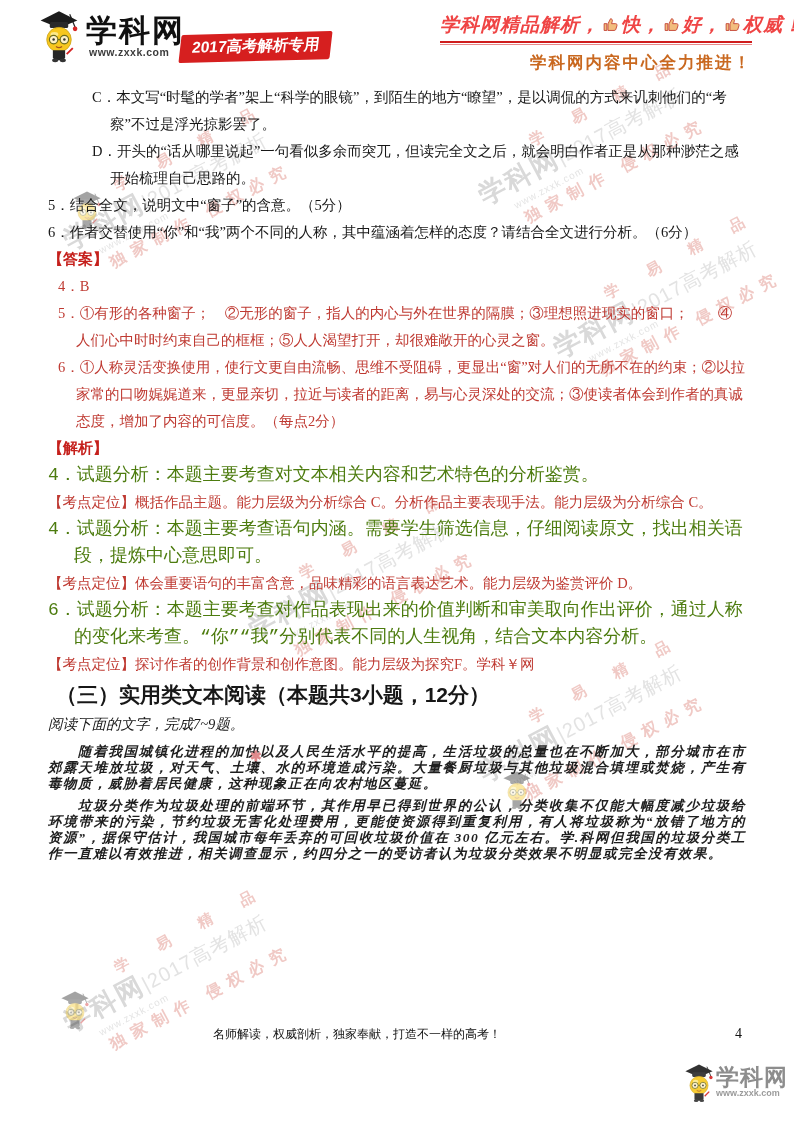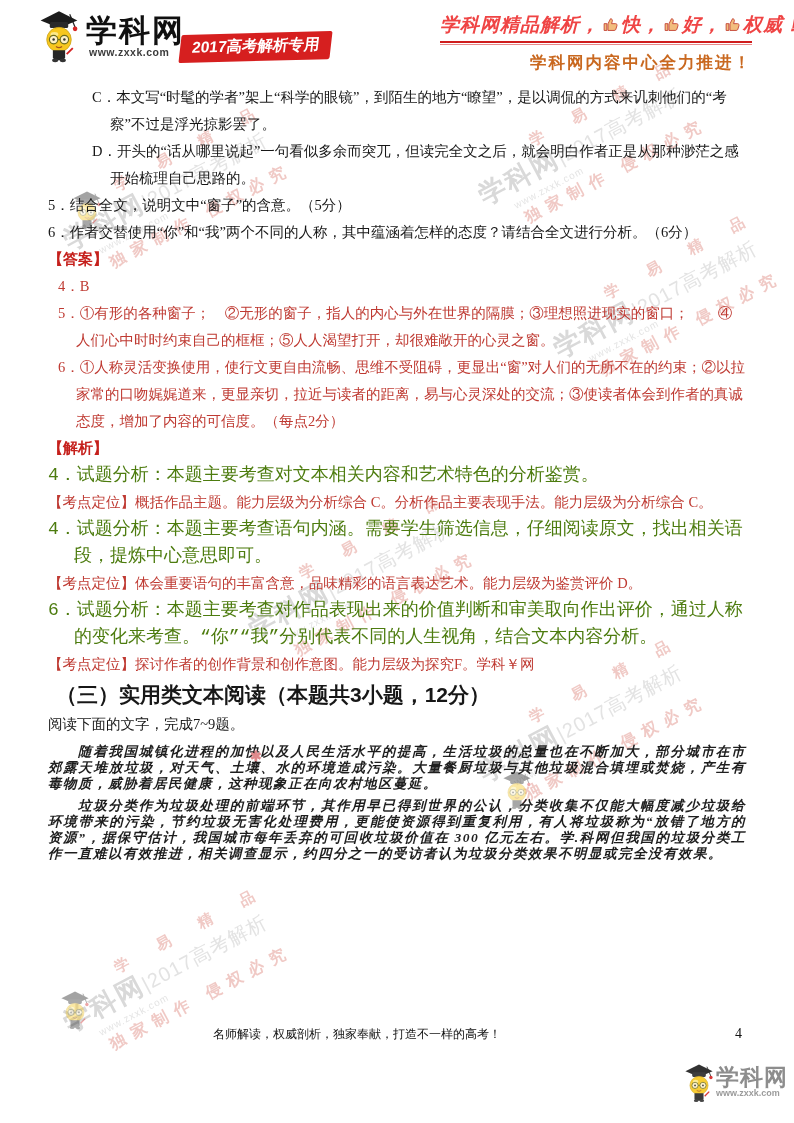--- a/index.html
+++ b/index.html
@@ -31,21 +31,21 @@
   .content{position:absolute;top:84px;left:0;right:0;padding:0 48px;z-index:2;}
   .p{font-size:14.5px;line-height:27px;color:#171717;}
   .opt{padding-left:62px;text-indent:-18px;}
   .q{padding-left:14px;text-indent:-14px;}
   .ans-label{font-size:15px;font-weight:bold;color:#c5201c;line-height:27px;}
   .ans{color:#bf3a32;padding-left:28px;text-indent:-18px;font-size:14.5px;line-height:27px;}
   .an-num{color:#4d7c0f;padding-left:26px;text-indent:-26px;font-size:18px;line-height:27px;font-family:Liberation Mono, monospace;}
   .an-kd{color:#bf3a32;font-size:14.5px;line-height:27px;}
   .heading3{font-family:"Liberation Sans",sans-serif;font-weight:bold;font-size:21px;
     line-height:30px;margin-top:2px;padding-left:8px;}
-  .intro{line-height:28px;}
+  .intro{line-height:28px;font-style:italic;}
   .material-label{font-family:"Liberation Sans",sans-serif;font-weight:bold;font-size:13px;line-height:26px;margin-top:2px;}
   .mat{font-style:italic;font-size:13.5px;line-height:16px;letter-spacing:1.5px;
     text-align:justify;text-indent:30px;color:#1e1e1e;margin-top:6px;font-weight:bold;}
   
   .ftr-slogan{position:absolute;left:0;right:80px;top:1026px;text-align:center;z-index:4;
     font-family:"Liberation Sans",sans-serif;font-size:12px;font-weight:500;color:#111;}
   .ftr-page{position:absolute;right:52px;top:1026px;font-size:14px;color:#111;z-index:4;}
   .ftr-logo{position:absolute;right:6px;top:1060px;z-index:4;display:flex;align-items:center;}
   .ftr-logo .mascot{position:static;width:34px;height:44px;opacity:.9;}
   .ftr-logo-name{font-family:"Liberation Sans",sans-serif;font-weight:bold;font-size:23px;

